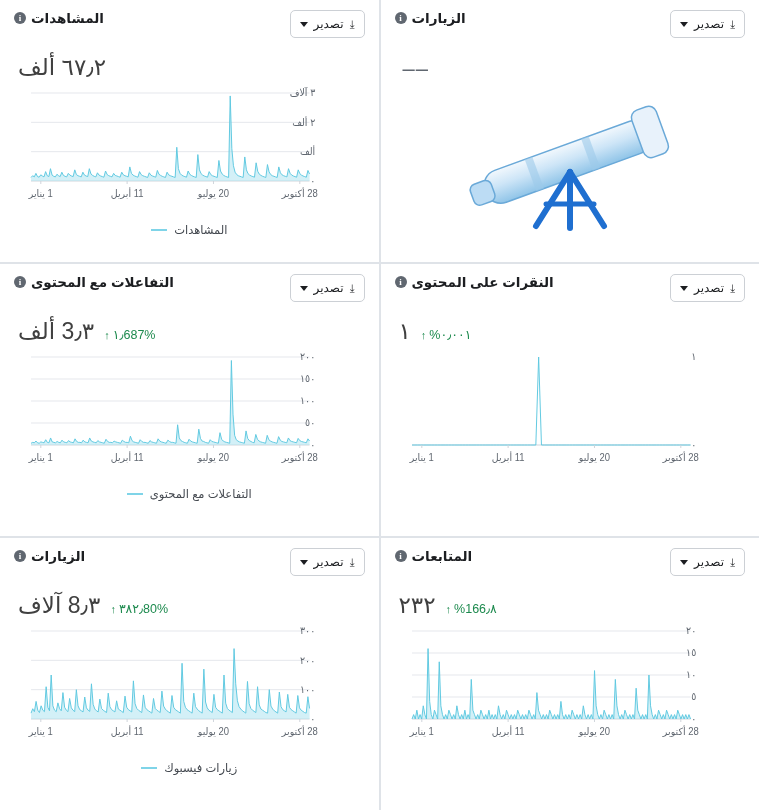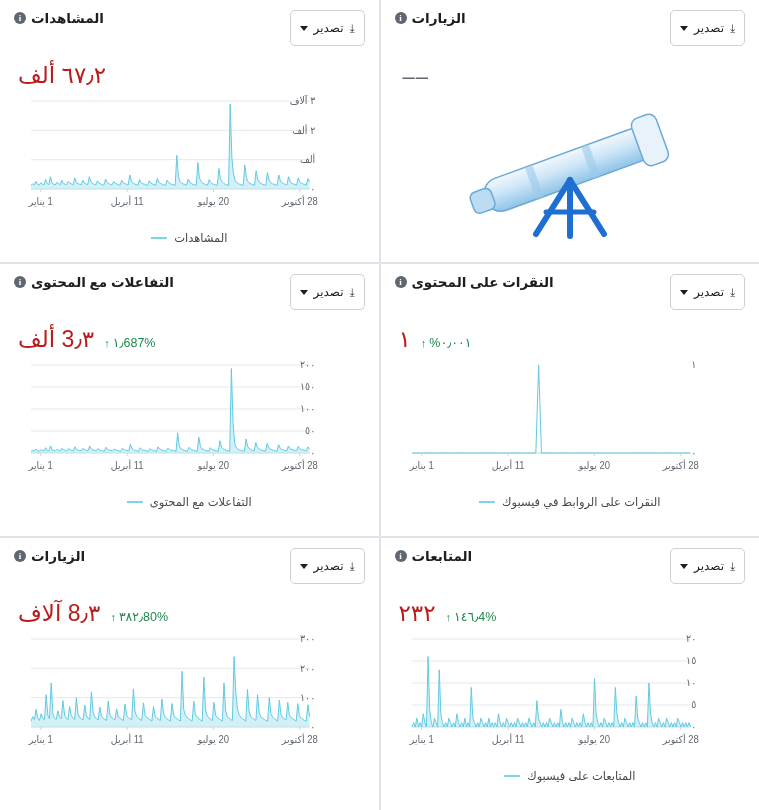--- a/index.html
+++ b/index.html
@@ -58,21 +58,21 @@
     flex-direction: row-reverse;
     align-items: center;
     gap: 6px;
     border: 1px solid #ccd0d5;
     border-radius: 5px;
     background: #fff;
     padding: 5px 9px;
     font-size: 12px;
     color: #1c1e21;
     cursor: pointer;
-    height: 36px;
+    height: 28px;
     white-space: nowrap;
     margin-left: 41px;
   }
   .export-btn .dl-icon { font-size: 11px; color: #1c1e21; }
   .export-btn .caret {
     width: 0; height: 0;
     border-left: 4px solid transparent;
     border-right: 4px solid transparent;
     border-top: 5px solid #1c1e21;
   }
@@ -80,21 +80,21 @@
     display: flex;
     flex-direction: row-reverse;
     align-items: baseline;
     justify-content: flex-start;
     gap: 10px;
     margin-top: 16px;
     padding-left: 4px;
   }
   .metric-value {
     font-size: 23px;
-    color: #b91c1c;
+    color: #404040;
     font-weight: 400;
     letter-spacing: .5px;
   }
   .metric-delta {
     font-size: 12.5px;
     color: #1d8a4e;
     display: flex;
     flex-direction: row-reverse;
     align-items: center;
     gap: 3px;
@@ -244,24 +244,20 @@
           <path d="M18.00 94.00 L20.97 94.00 L23.94 94.00 L26.91 94.00 L29.88 94.00 L32.85 94.00 L35.82 94.00 L38.79 94.00 L41.76 94.00 L44.73 94.00 L47.70 94.00 L50.67 94.00 L53.64 94.00 L56.61 94.00 L59.58 94.00 L62.55 94.00 L65.52 94.00 L68.48 94.00 L71.45 94.00 L74.42 94.00 L77.39 94.00 L80.36 94.00 L83.33 94.00 L86.30 94.00 L89.27 94.00 L92.24 94.00 L95.21 94.00 L98.18 94.00 L101.15 94.00 L104.12 94.00 L107.09 94.00 L110.06 94.00 L113.03 94.00 L116.00 94.00 L118.97 94.00 L121.94 94.00 L124.91 94.00 L127.88 94.00 L130.85 94.00 L133.82 94.00 L136.79 94.00 L139.76 94.00 L142.73 94.00 L145.70 94.00 L148.67 94.00 L151.64 6.00 L154.61 94.00 L157.58 94.00 L160.55 94.00 L163.52 94.00 L166.48 94.00 L169.45 94.00 L172.42 94.00 L175.39 94.00 L178.36 94.00 L181.33 94.00 L184.30 94.00 L187.27 94.00 L190.24 94.00 L193.21 94.00 L196.18 94.00 L199.15 94.00 L202.12 94.00 L205.09 94.00 L208.06 94.00 L211.03 94.00 L214.00 94.00 L216.97 94.00 L219.94 94.00 L222.91 94.00 L225.88 94.00 L228.85 94.00 L231.82 94.00 L234.79 94.00 L237.76 94.00 L240.73 94.00 L243.70 94.00 L246.67 94.00 L249.64 94.00 L252.61 94.00 L255.58 94.00 L258.55 94.00 L261.52 94.00 L264.48 94.00 L267.45 94.00 L270.42 94.00 L273.39 94.00 L276.36 94.00 L279.33 94.00 L282.30 94.00 L285.27 94.00 L288.24 94.00 L291.21 94.00 L294.18 94.00 L297.15 94.00 L300.12 94.00 L303.09 94.00 L306.06 94.00 L309.03 94.00 L312.00 94.00" class="series-line"></path>
           <line x1="28.29" y1="94" x2="28.29" y2="97" class="axis-line"></line>
           <text x="28.29" y="110" class="axis-label" text-anchor="middle">1 يناير</text>
           <line x1="119.43" y1="94" x2="119.43" y2="97" class="axis-line"></line>
           <text x="119.43" y="110" class="axis-label" text-anchor="middle">11 أبريل</text>
           <line x1="210.57" y1="94" x2="210.57" y2="97" class="axis-line"></line>
           <text x="210.57" y="110" class="axis-label" text-anchor="middle">20 يوليو</text>
           <line x1="301.71000000000004" y1="94" x2="301.71000000000004" y2="97" class="axis-line"></line>
           <text x="301.71000000000004" y="110" class="axis-label" text-anchor="middle">28 أكتوبر</text>
         </svg>
-    </div>
-    <div class="legend">
-      <span>النقرات على الروابط في فيسبوك</span>
-      <span class="swatch"></span>
     </div>
   </div>
 
   <div class="card">
     <div class="card-head">
       <div class="title-wrap">
         <span class="card-title">التفاعلات مع المحتوى</span>
         <span class="info-icon">i</span>
       </div>
       <button class="export-btn">
@@ -316,21 +312,21 @@
       <button class="export-btn">
         <span class="caret"></span>
         <span>تصدير</span>
         <span class="dl-icon">⤓</span>
       </button>
     </div>
     <div class="metric-row">
       <span class="metric-value">٢٣٢</span>
       <span class="metric-delta">
         <span class="arrow">↑</span>
-        <span>١٤٦٫4%</span>
+        <span>166٫٨%</span>
       </span>
     </div>
     <div class="chart-area">
       <svg id="svg-follows" viewBox="0 0 370 130" preserveAspectRatio="none" height="130">
           <text x="318" y="97.5" class="tick-label" text-anchor="start">٠</text>
           <line x1="18" y1="72" x2="312" y2="72" stroke="#e4e6eb" stroke-width="1"></line>
           <text x="318" y="75.5" class="tick-label" text-anchor="start">٥</text>
           <line x1="18" y1="50" x2="312" y2="50" stroke="#e4e6eb" stroke-width="1"></line>
           <text x="318" y="53.5" class="tick-label" text-anchor="start">١٠</text>
           <line x1="18" y1="28" x2="312" y2="28" stroke="#e4e6eb" stroke-width="1"></line>
@@ -343,24 +339,20 @@
           <line x1="28.29" y1="94" x2="28.29" y2="97" class="axis-line"></line>
           <text x="28.29" y="110" class="axis-label" text-anchor="middle">1 يناير</text>
           <line x1="119.43" y1="94" x2="119.43" y2="97" class="axis-line"></line>
           <text x="119.43" y="110" class="axis-label" text-anchor="middle">11 أبريل</text>
           <line x1="210.57" y1="94" x2="210.57" y2="97" class="axis-line"></line>
           <text x="210.57" y="110" class="axis-label" text-anchor="middle">20 يوليو</text>
           <line x1="301.71000000000004" y1="94" x2="301.71000000000004" y2="97" class="axis-line"></line>
           <text x="301.71000000000004" y="110" class="axis-label" text-anchor="middle">28 أكتوبر</text>
         </svg>
     </div>
-    <div class="legend">
-      <span>المتابعات على فيسبوك</span>
-      <span class="swatch"></span>
-    </div>
   </div>
 
   <div class="card">
     <div class="card-head">
       <div class="title-wrap">
         <span class="card-title">الزيارات</span>
         <span class="info-icon">i</span>
       </div>
       <button class="export-btn">
         <span class="caret"></span>
@@ -390,15 +382,19 @@
           <line x1="28.29" y1="94" x2="28.29" y2="97" class="axis-line"></line>
           <text x="28.29" y="110" class="axis-label" text-anchor="middle">1 يناير</text>
           <line x1="119.43" y1="94" x2="119.43" y2="97" class="axis-line"></line>
           <text x="119.43" y="110" class="axis-label" text-anchor="middle">11 أبريل</text>
           <line x1="210.57" y1="94" x2="210.57" y2="97" class="axis-line"></line>
           <text x="210.57" y="110" class="axis-label" text-anchor="middle">20 يوليو</text>
           <line x1="301.71000000000004" y1="94" x2="301.71000000000004" y2="97" class="axis-line"></line>
           <text x="301.71000000000004" y="110" class="axis-label" text-anchor="middle">28 أكتوبر</text>
         </svg>
     </div>
+    <div class="legend">
+      <span>زيارات فيسبوك</span>
+      <span class="swatch"></span>
+    </div>
   </div>
 
 </div>
 
 </body></html>

